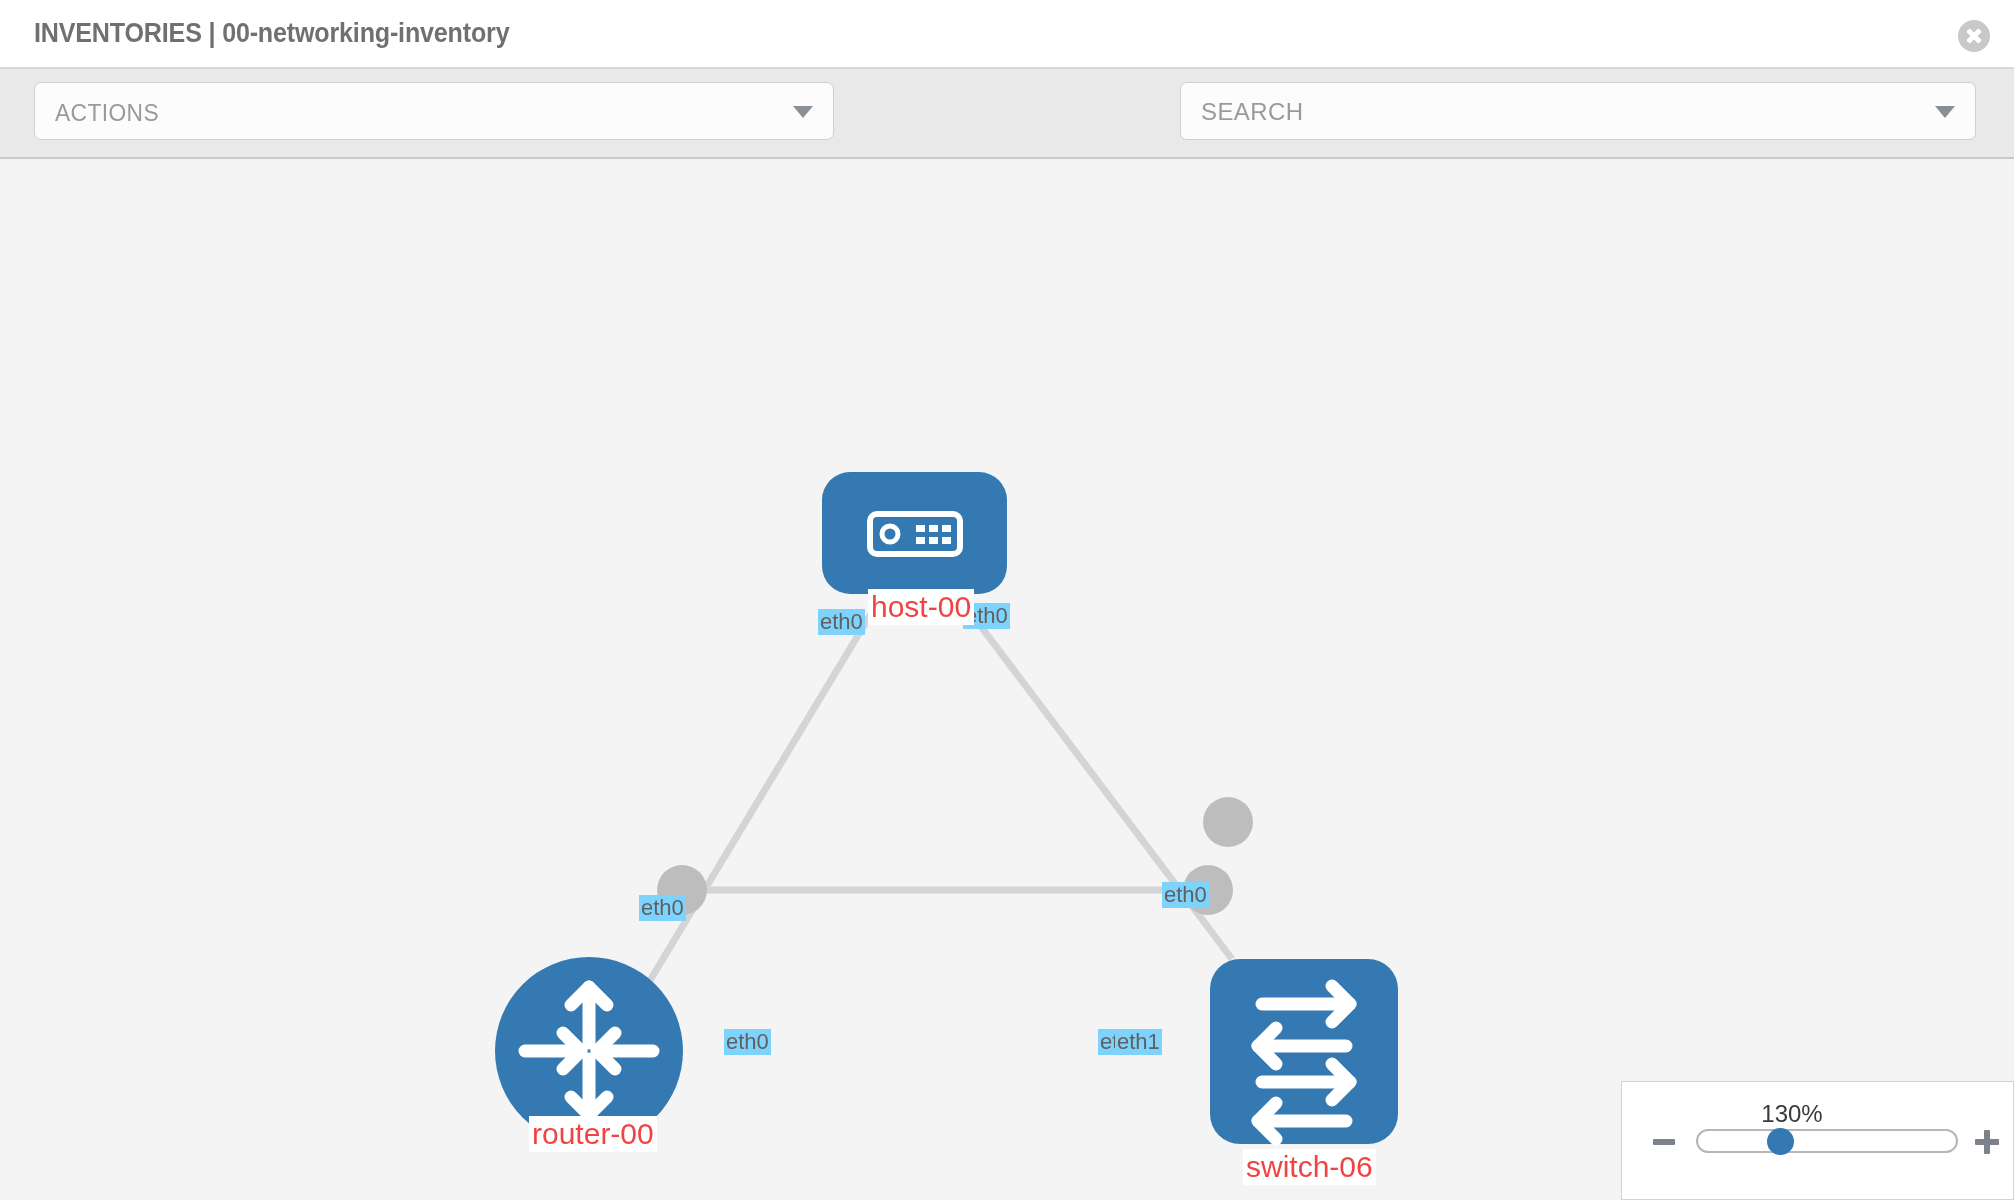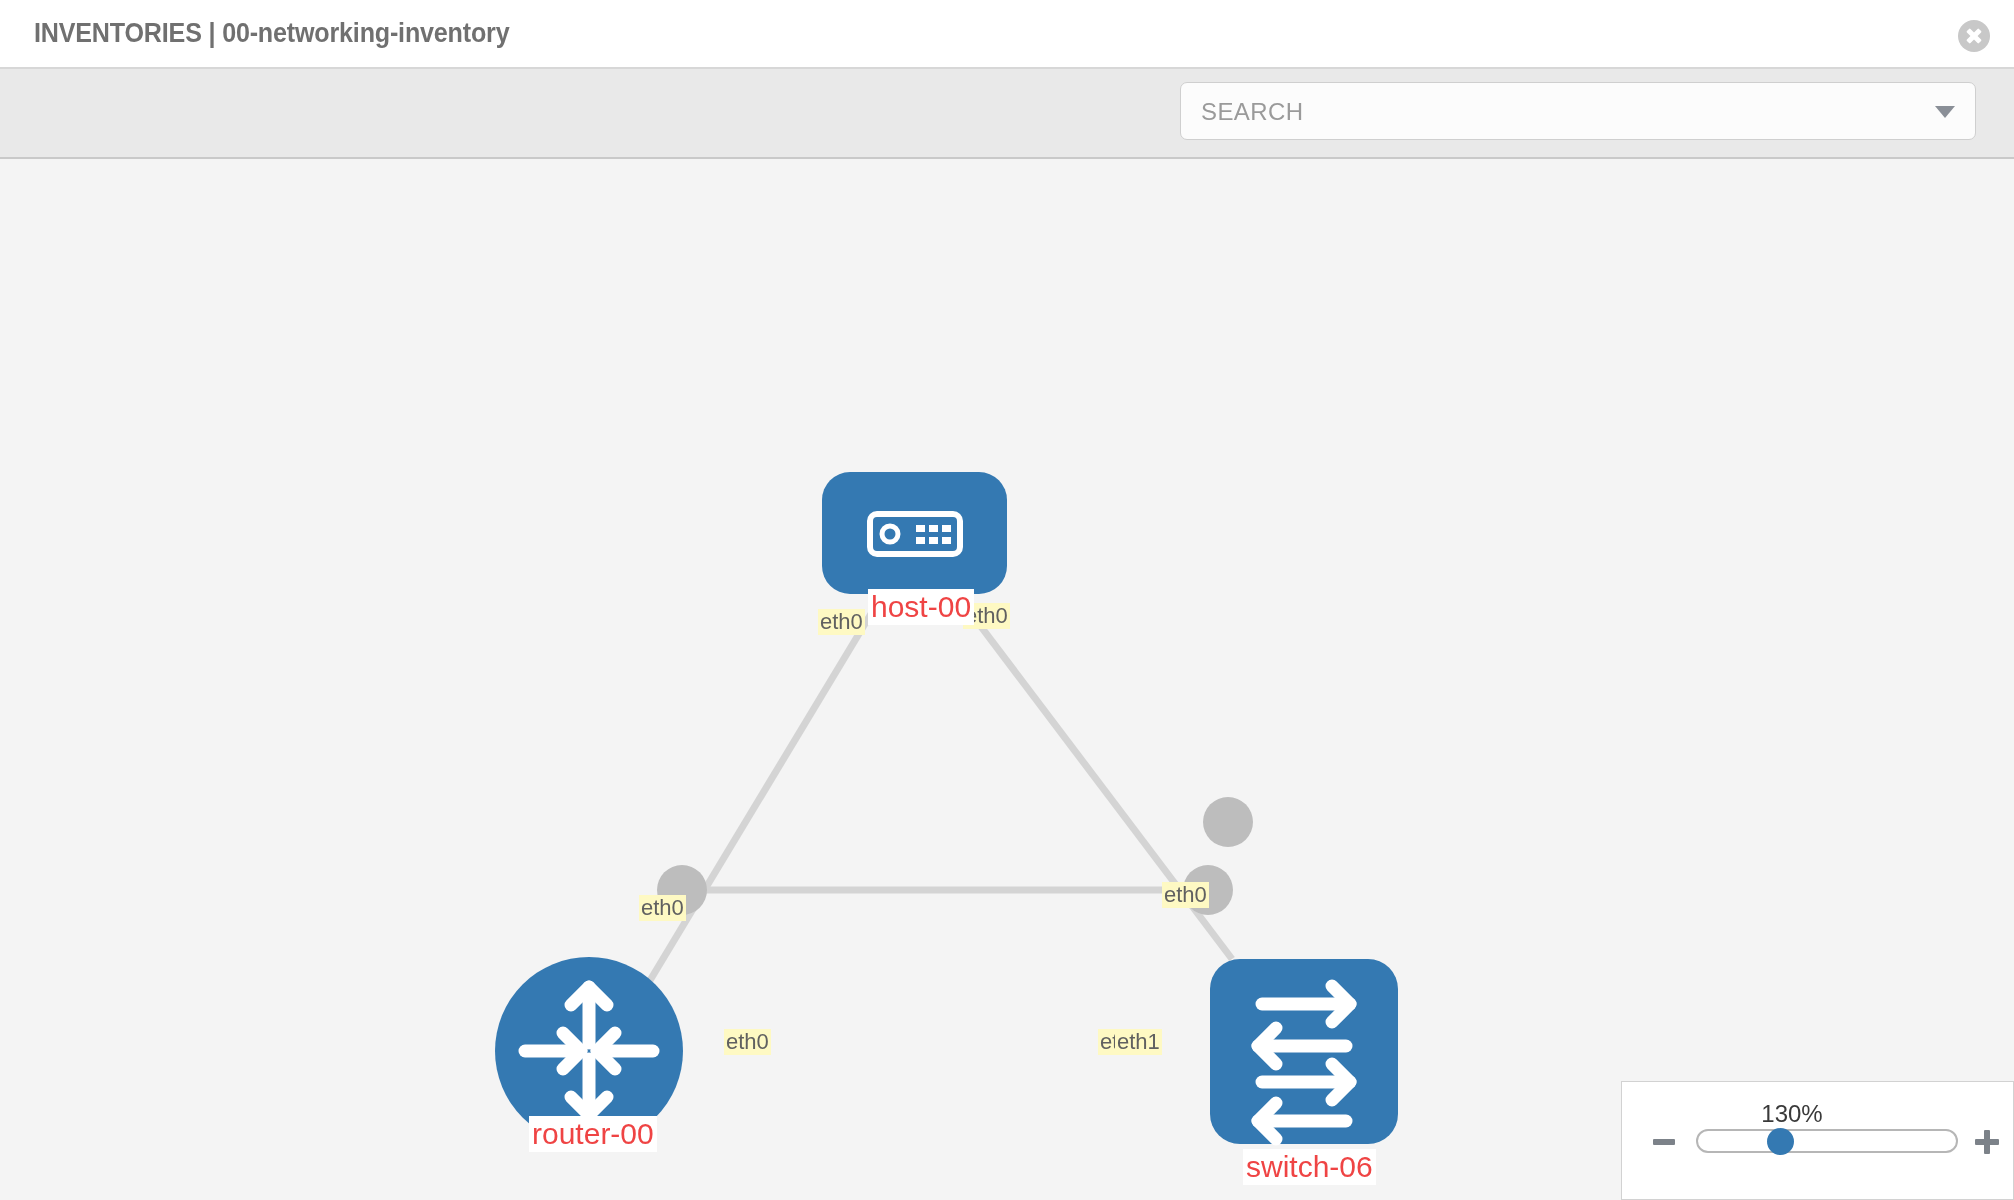--- a/index.html
+++ b/index.html
@@ -160,21 +160,21 @@
     overflow: hidden;
   }
   #topology-svg {
     position: absolute;
     left: 0; top: 0;
     width: 2014px;
     height: 1041px;
   }
   .edge-label {
     position: absolute;
-    background: #fef9c3;
+    background: #7dd3fc;
     color: #606060;
     font-size: 22px;
     line-height: 26px;
     padding: 0 2px;
     white-space: nowrap;
   }
   .node-label {
     position: absolute;
     background: #ffffff;
     color: #ef4444;
@@ -251,20 +251,24 @@
 <div id="header">
   <div id="page-title">INVENTORIES | 00-networking-inventory</div>
   <div id="close-button">
     <span class="bar b1"></span>
     <span class="bar b2"></span>
   </div>
 </div>
 
 <div id="toolbar">
 
+  <div id="actions-select">
+    <span id="actions-label">ACTIONS</span>
+    <span class="caret" id="actions-caret"></span>
+  </div>
 
   <div id="wrench-icon-btn">
     <svg width="42" height="42" viewBox="0 0 42 42">
       <path d="M30.2 6.8a10.4 10.4 0 0 0-12.3 13.6L6.4 31.9a3.4 3.4 0 0 0 0 4.8l.2.2a3.4 3.4 0 0 0 4.8 0l11.5-11.5A10.4 10.4 0 0 0 36.5 13l-5.6 5.6-4.9-1.3-1.3-4.9 5.5-5.6z" fill="#868c94"></path>
     </svg>
   </div>
 
   <div id="key-icon-btn">
     <svg width="42" height="42" viewBox="0 0 42 42">
       <g fill="none" stroke="#868c94" stroke-width="4.2" stroke-linecap="round">

